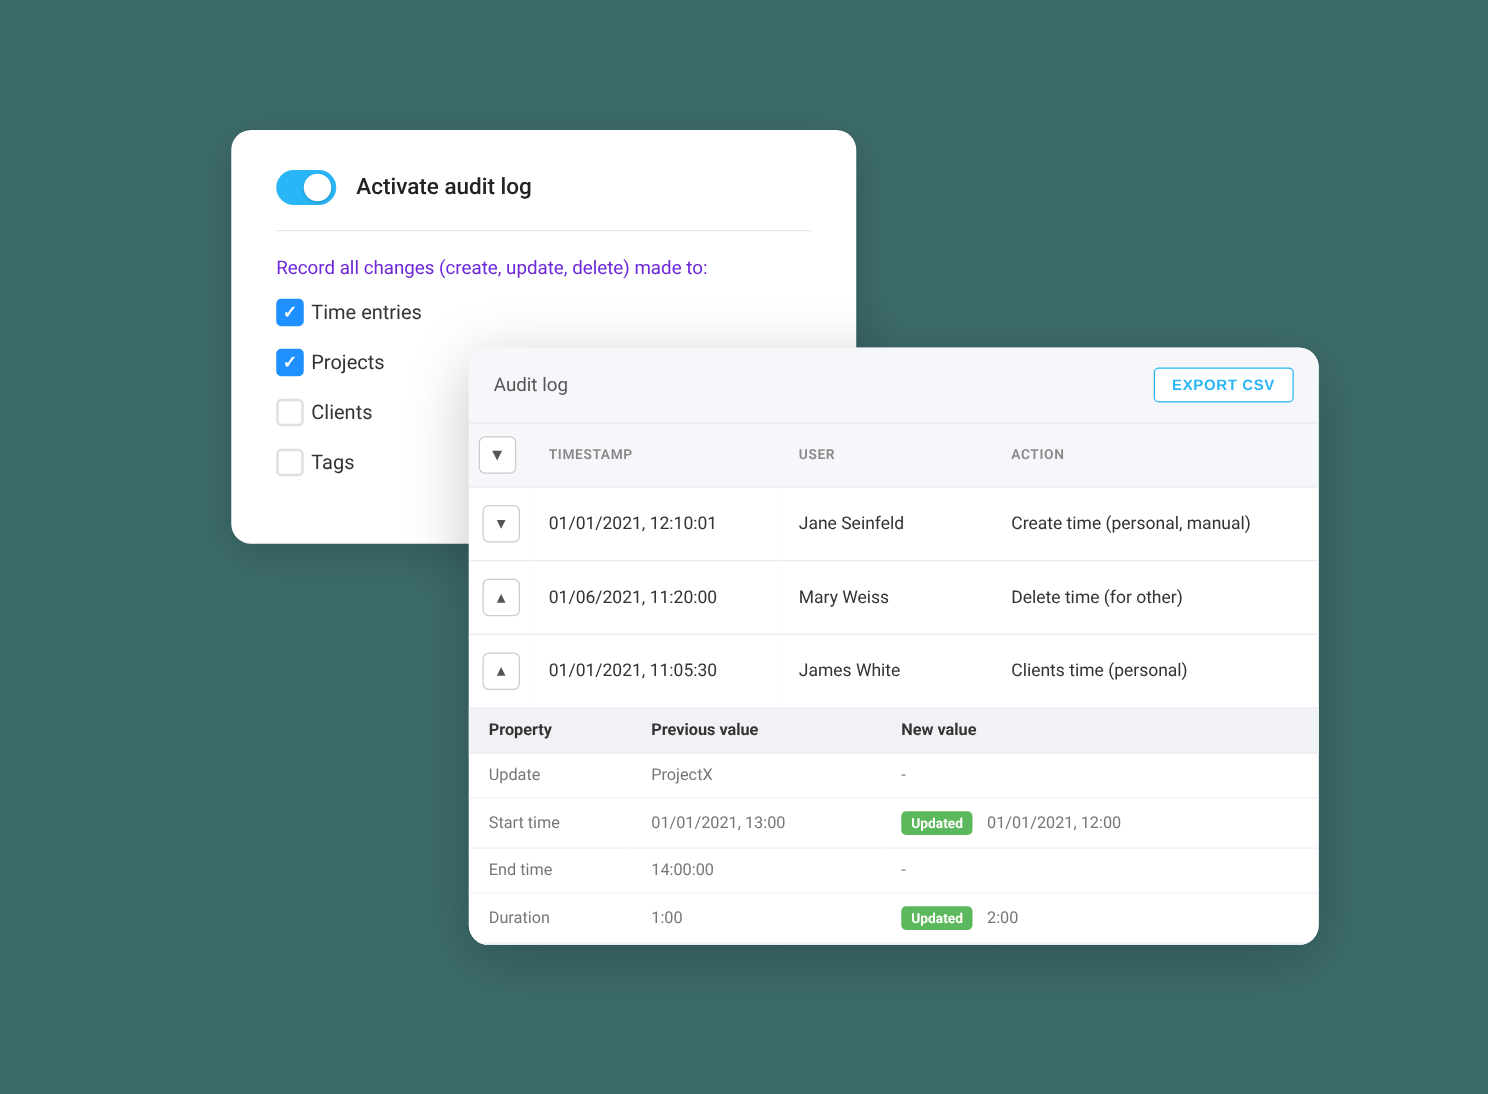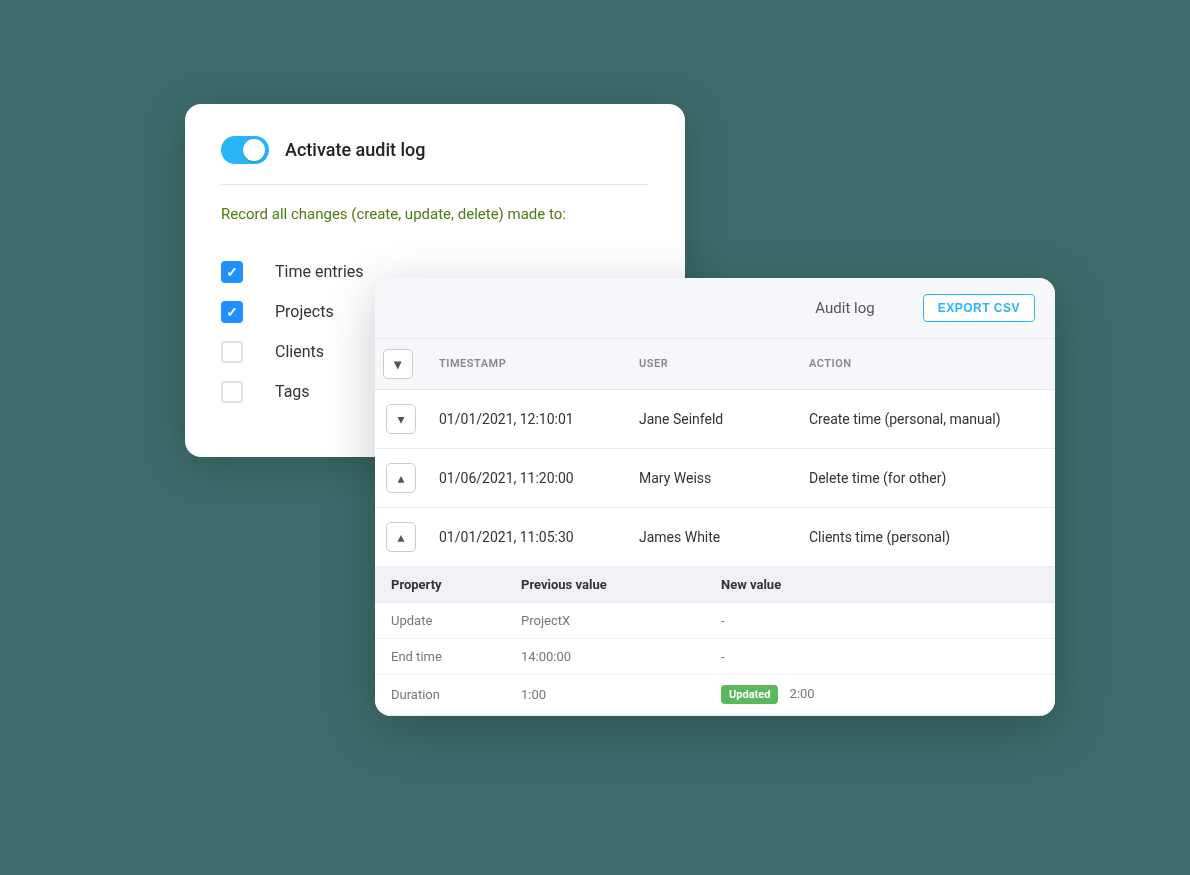--- a/index.html
+++ b/index.html
@@ -71,28 +71,28 @@
     }
 
     .divider {
       border: none;
       border-top: 1px solid #e5e7eb;
       margin-bottom: 20px;
     }
 
     .settings-desc {
       font-size: 15px;
-      color: #4d7c0f;
-      margin-bottom: 38px;
+      color: #6d28d9;
+      margin-bottom: 16px;
     }
 
     .checkbox-row {
       display: flex;
       align-items: center;
-      gap: 32px;
+      gap: 6px;
       margin-bottom: 18px;
     }
 
     .checkbox {
       width: 22px;
       height: 22px;
       border: 2px solid #e0e0e0;
       border-radius: 4px;
       display: flex;
       align-items: center;
@@ -125,21 +125,21 @@
       background: #f5f7fa;
       border-radius: 16px;
       box-shadow: 0 12px 50px rgba(0,0,0,0.22);
       z-index: 2;
       overflow: hidden;
     }
 
     .audit-header {
       display: flex;
       align-items: center;
-      justify-content: flex-end;
+      justify-content: space-between;
       padding: 16px 20px;
       background: #f5f7fa;
       border-bottom: 1px solid #e5e7eb;
     }
 
     .audit-title {
       font-size: 15px;
       color: #555;
       font-weight: 400;
     }
@@ -359,20 +359,28 @@
                 <td class="detail-col-prev">Previous value</td>
                 <td class="detail-col-new">New value</td>
               </tr>
 
               <tr class="detail-row">
                 <td>Update</td>
                 <td>ProjectX</td>
                 <td>-</td>
               </tr>
 
+              <tr class="detail-row">
+                <td>Start time</td>
+                <td>01/01/2021, 13:00</td>
+                <td>
+                  <span class="updated-badge">Updated</span>
+                  <span>01/01/2021, 12:00</span>
+                </td>
+              </tr>
 
               <tr class="detail-row">
                 <td>End time</td>
                 <td>14:00:00</td>
                 <td>-</td>
               </tr>
 
               <tr class="detail-row">
                 <td>Duration</td>
                 <td>1:00</td>

